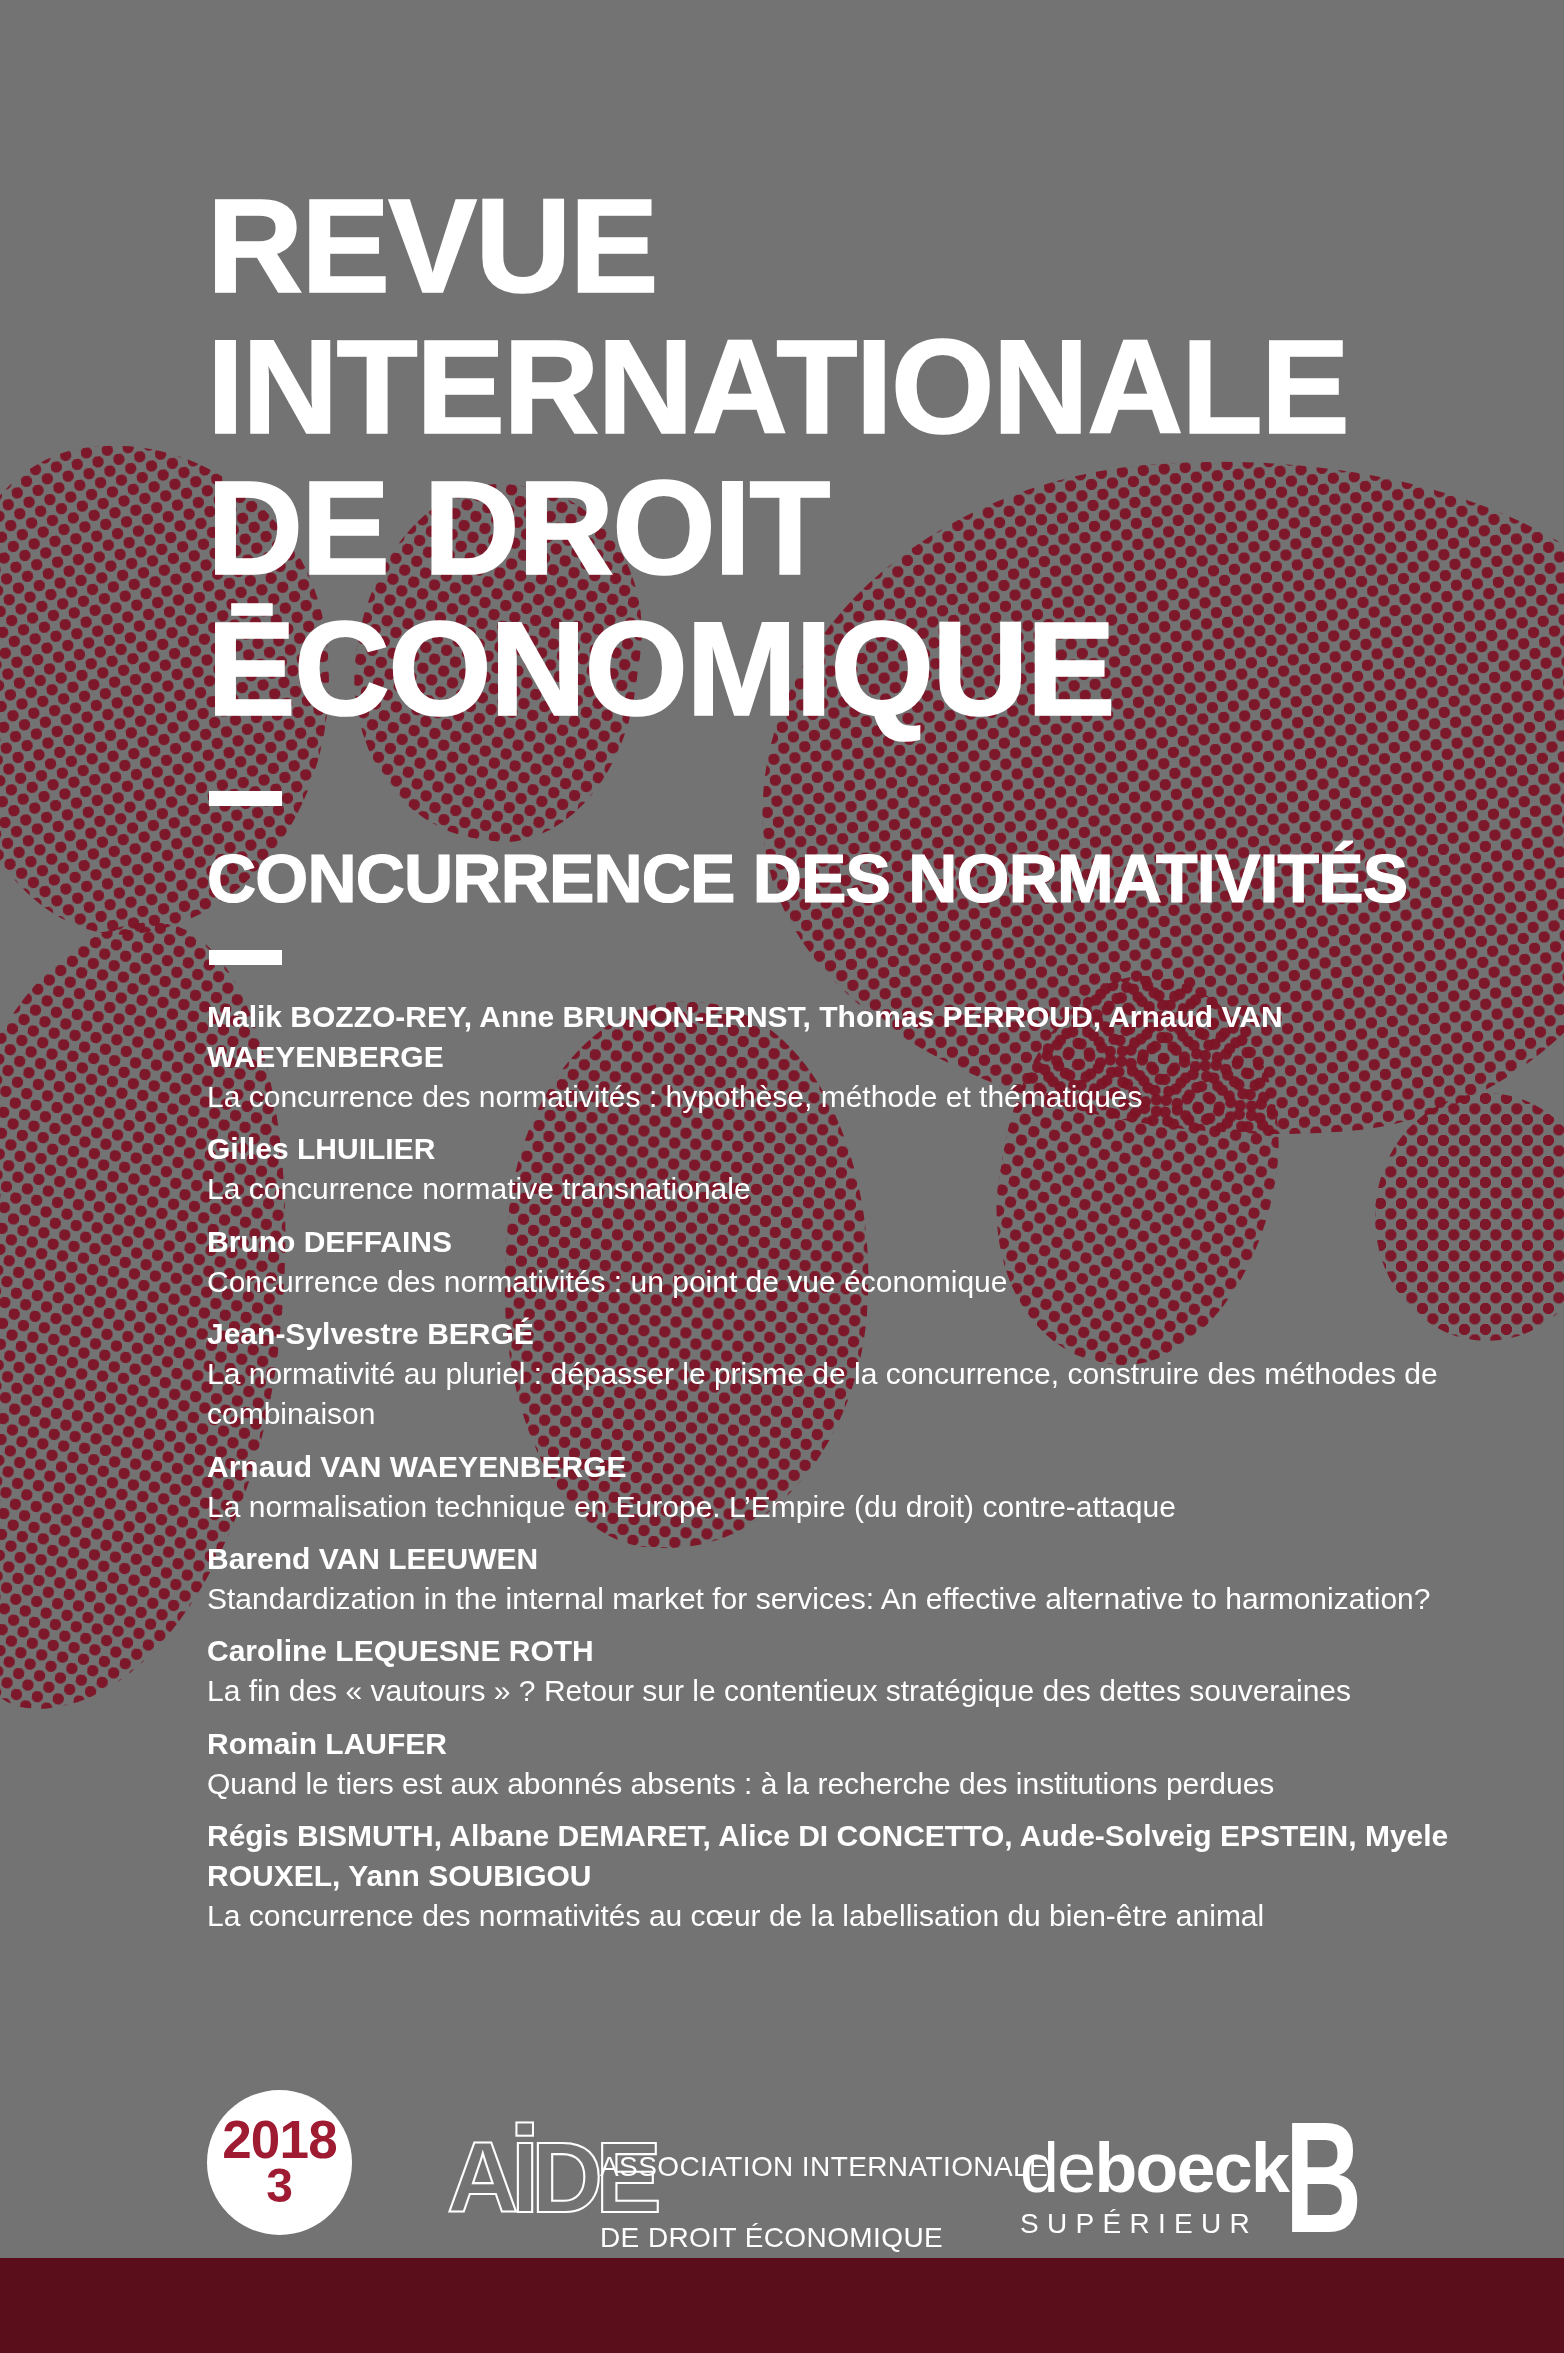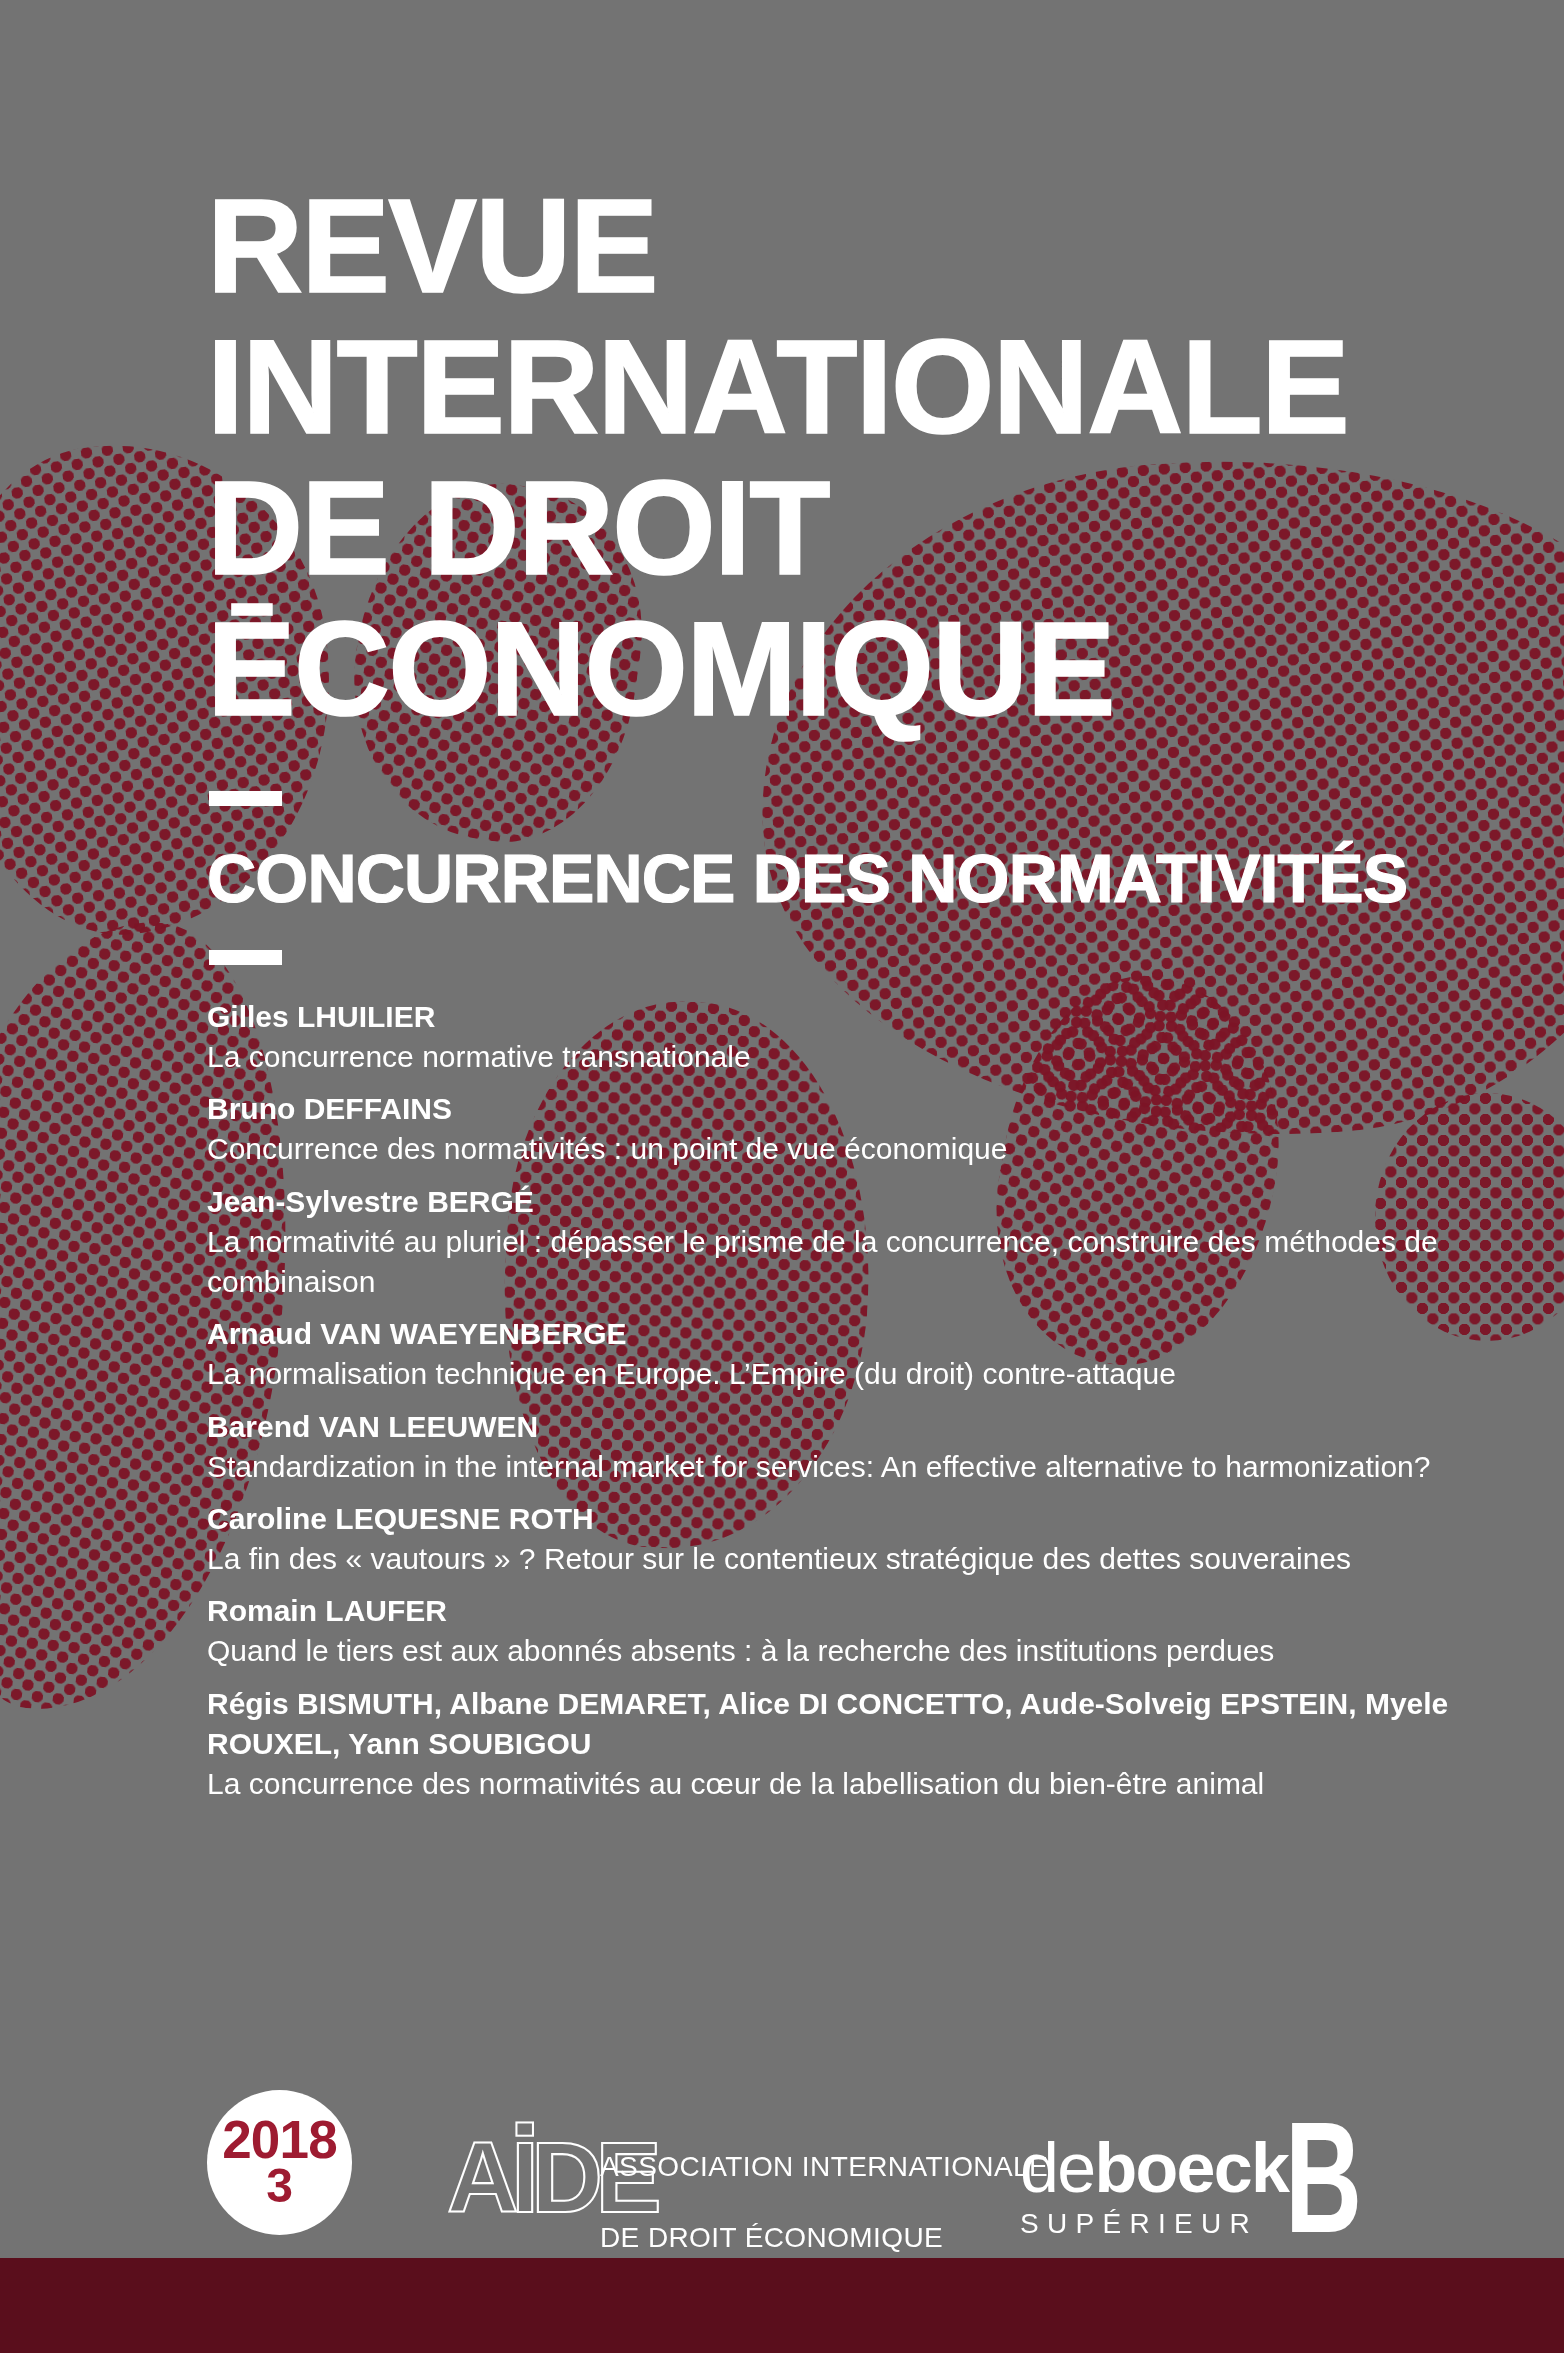--- a/index.html
+++ b/index.html
@@ -112,20 +112,24 @@
     </header>
 
     <div class="rule rule-1"></div>
 
     <h2 class="issue-title">CONCURRENCE DES NORMATIVITÉS</h2>
 
     <div class="rule rule-2"></div>
 
     <main class="toc">
       <div class="toc-item">
+        <div class="authors">Malik BOZZO-REY, Anne BRUNON-ERNST, Thomas PERROUD, Arnaud VAN WAEYENBERGE</div>
+        <div class="title">La concurrence des normativités : hypothèse, méthode et thématiques</div>
+      </div>
+      <div class="toc-item">
         <div class="authors">Gilles LHUILIER</div>
         <div class="title">La concurrence normative transnationale</div>
       </div>
       <div class="toc-item">
         <div class="authors">Bruno DEFFAINS</div>
         <div class="title">Concurrence des normativités : un point de vue économique</div>
       </div>
       <div class="toc-item">
         <div class="authors">Jean-Sylvestre BERGÉ</div>
         <div class="title">La normativité au pluriel : dépasser le prisme de la concurrence, construire des méthodes de combinaison</div>

